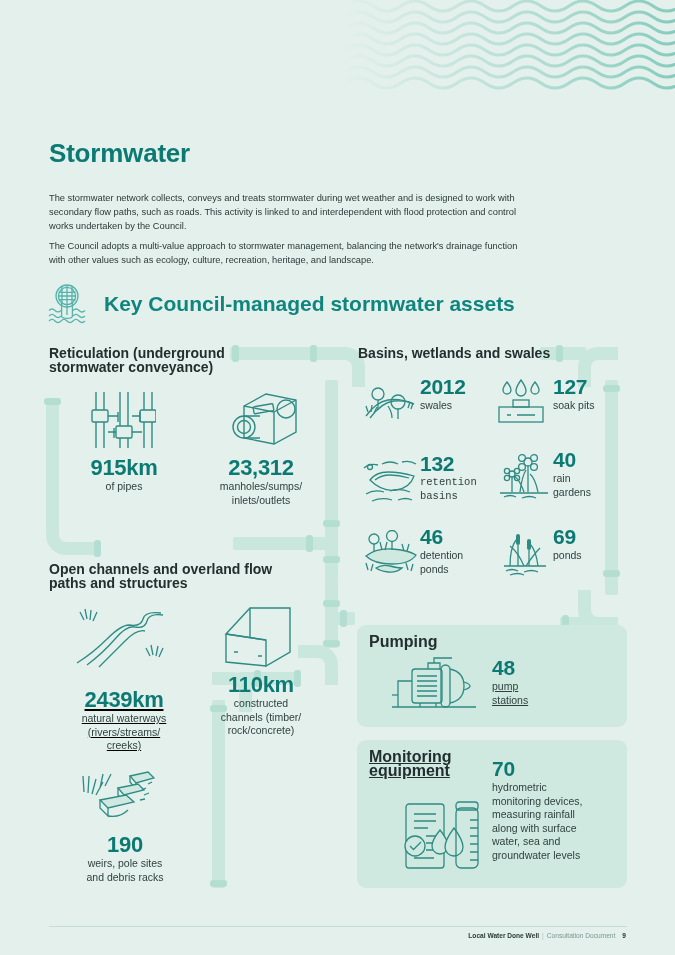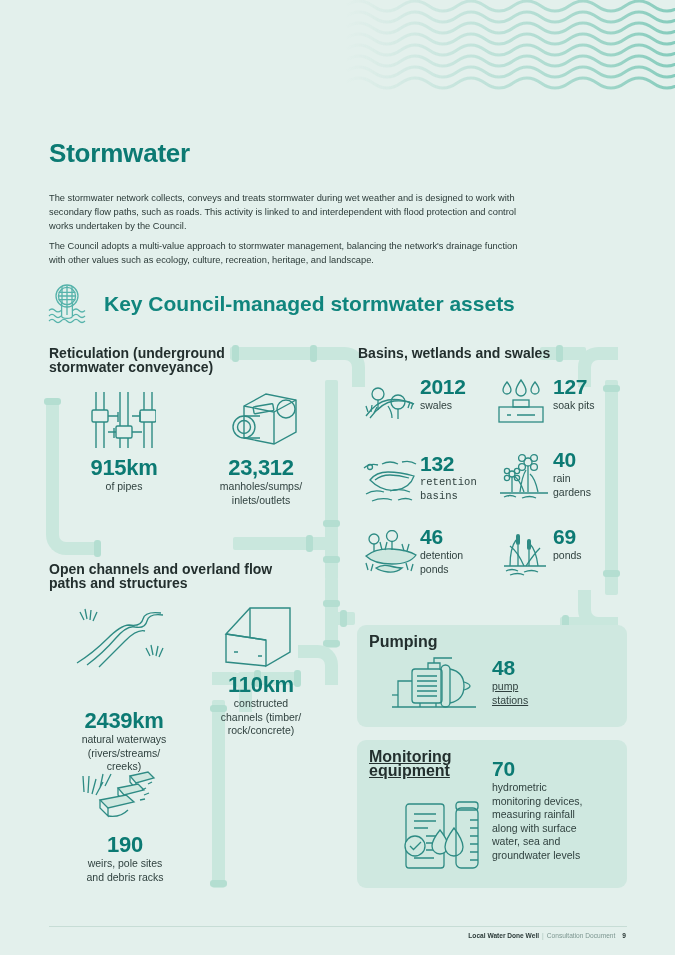--- a/index.html
+++ b/index.html
@@ -346,21 +346,21 @@
 
   <div class="ico" style="left:73px;top:607px;">
     <svg width="102" height="62" viewBox="0 0 102 62" fill="none" stroke="#2e8b84" stroke-width="1.3">
       <path d="M4 56q16 -10 30 -24t22 -14q12 2 14 -6t18 -6"></path>
       <path d="M14 58q16 -12 28 -26t20 -12q10 2 12 -6t16 -6"></path>
       <path d="M26 60q14 -14 26 -26t20 -10"></path>
       <path d="M14 12l-2-10M17 13l1-10M20 14l4-9M11 13l-4-8"></path>
       <path d="M80 48l-2-10M83 49l2-10M86 50l4-9M77 49l-4-8"></path>
     </svg>
   </div>
-  <div class="stat ctr" style="left:56px;top:709px;width:136px;">
+  <div class="stat ctr" style="left:56px;top:688px;width:136px;text-decoration:underline;">
     <div class="num big">2439km</div>
     <div class="lbl" style="white-space:pre-line;">natural waterways
 (rivers/streams/
 creeks)</div>
   </div>
 
   <div class="ico" style="left:222px;top:604px;">
     <svg width="72" height="66" viewBox="0 0 72 66" fill="none" stroke="#2e8b84" stroke-width="1.4">
       <path d="M4 30 L28 4 L68 4 L68 48 L44 62 L44 36 Z"></path>
       <path d="M4 30 L4 58 L44 62"></path>

